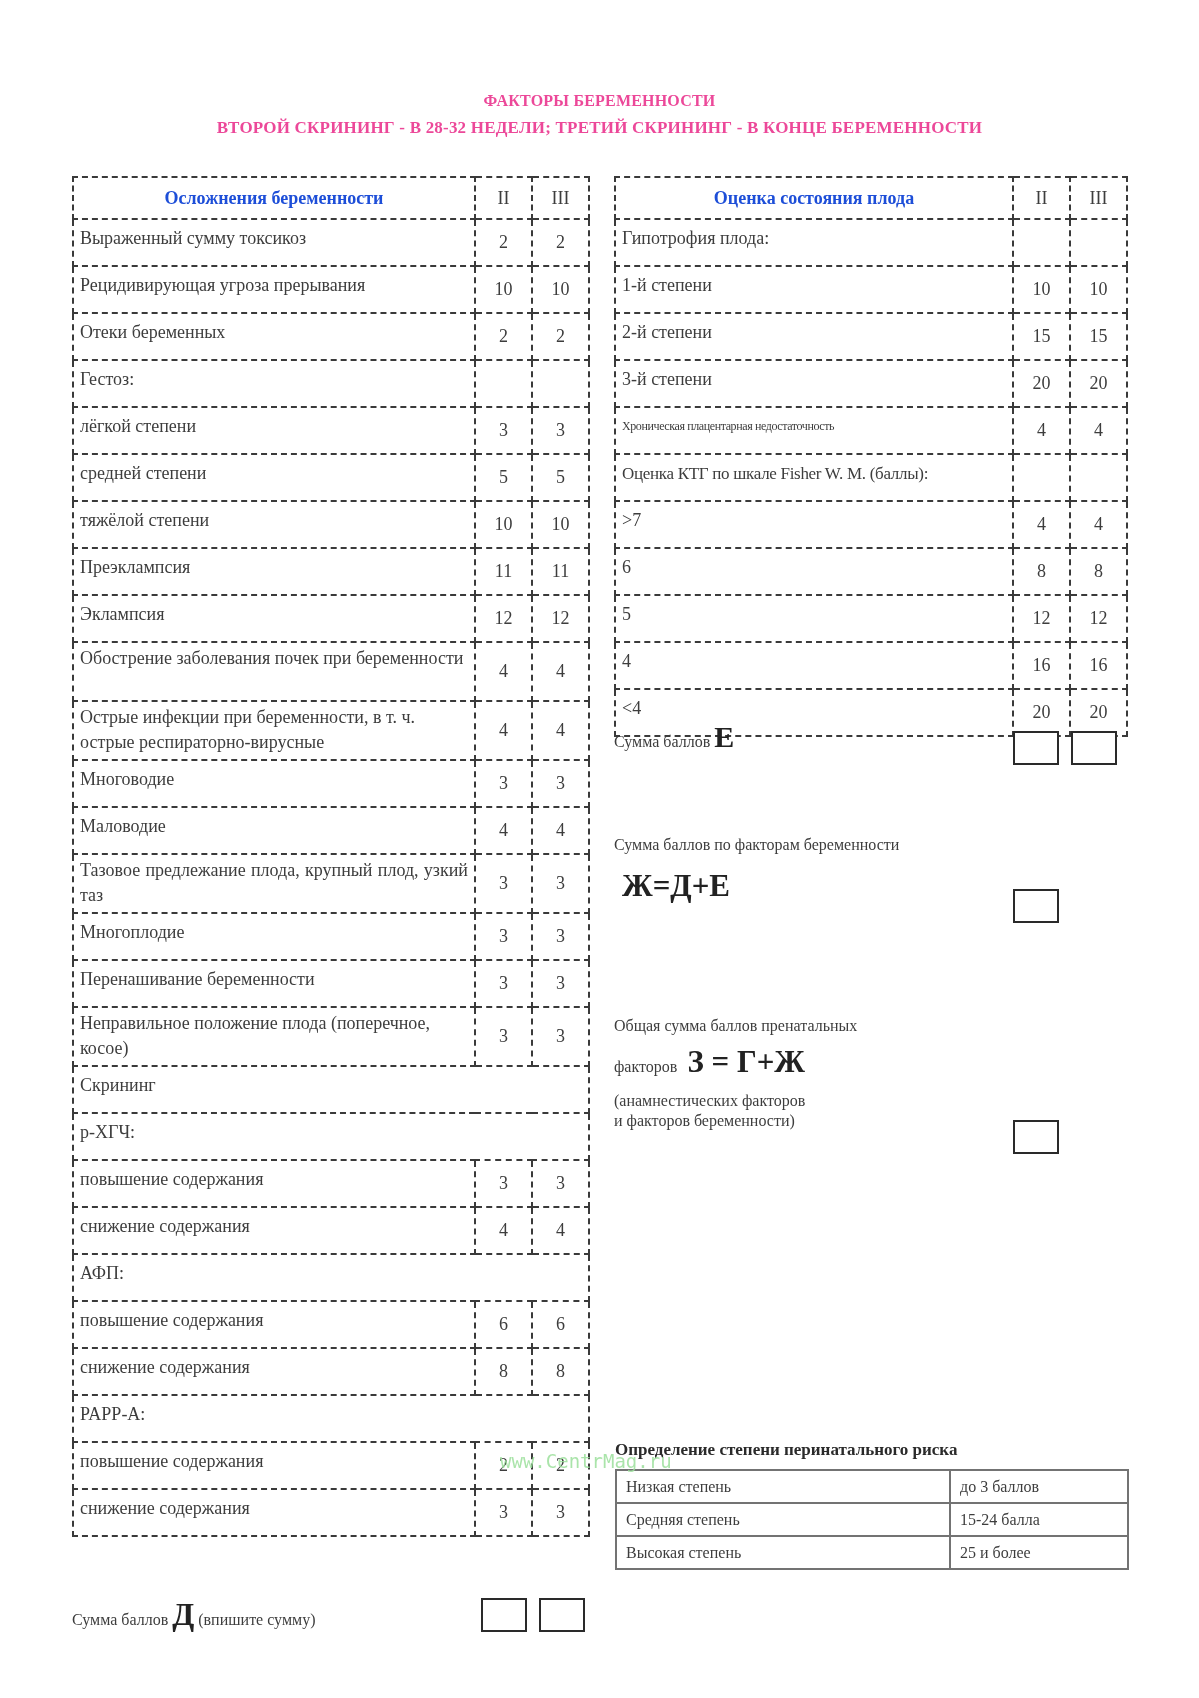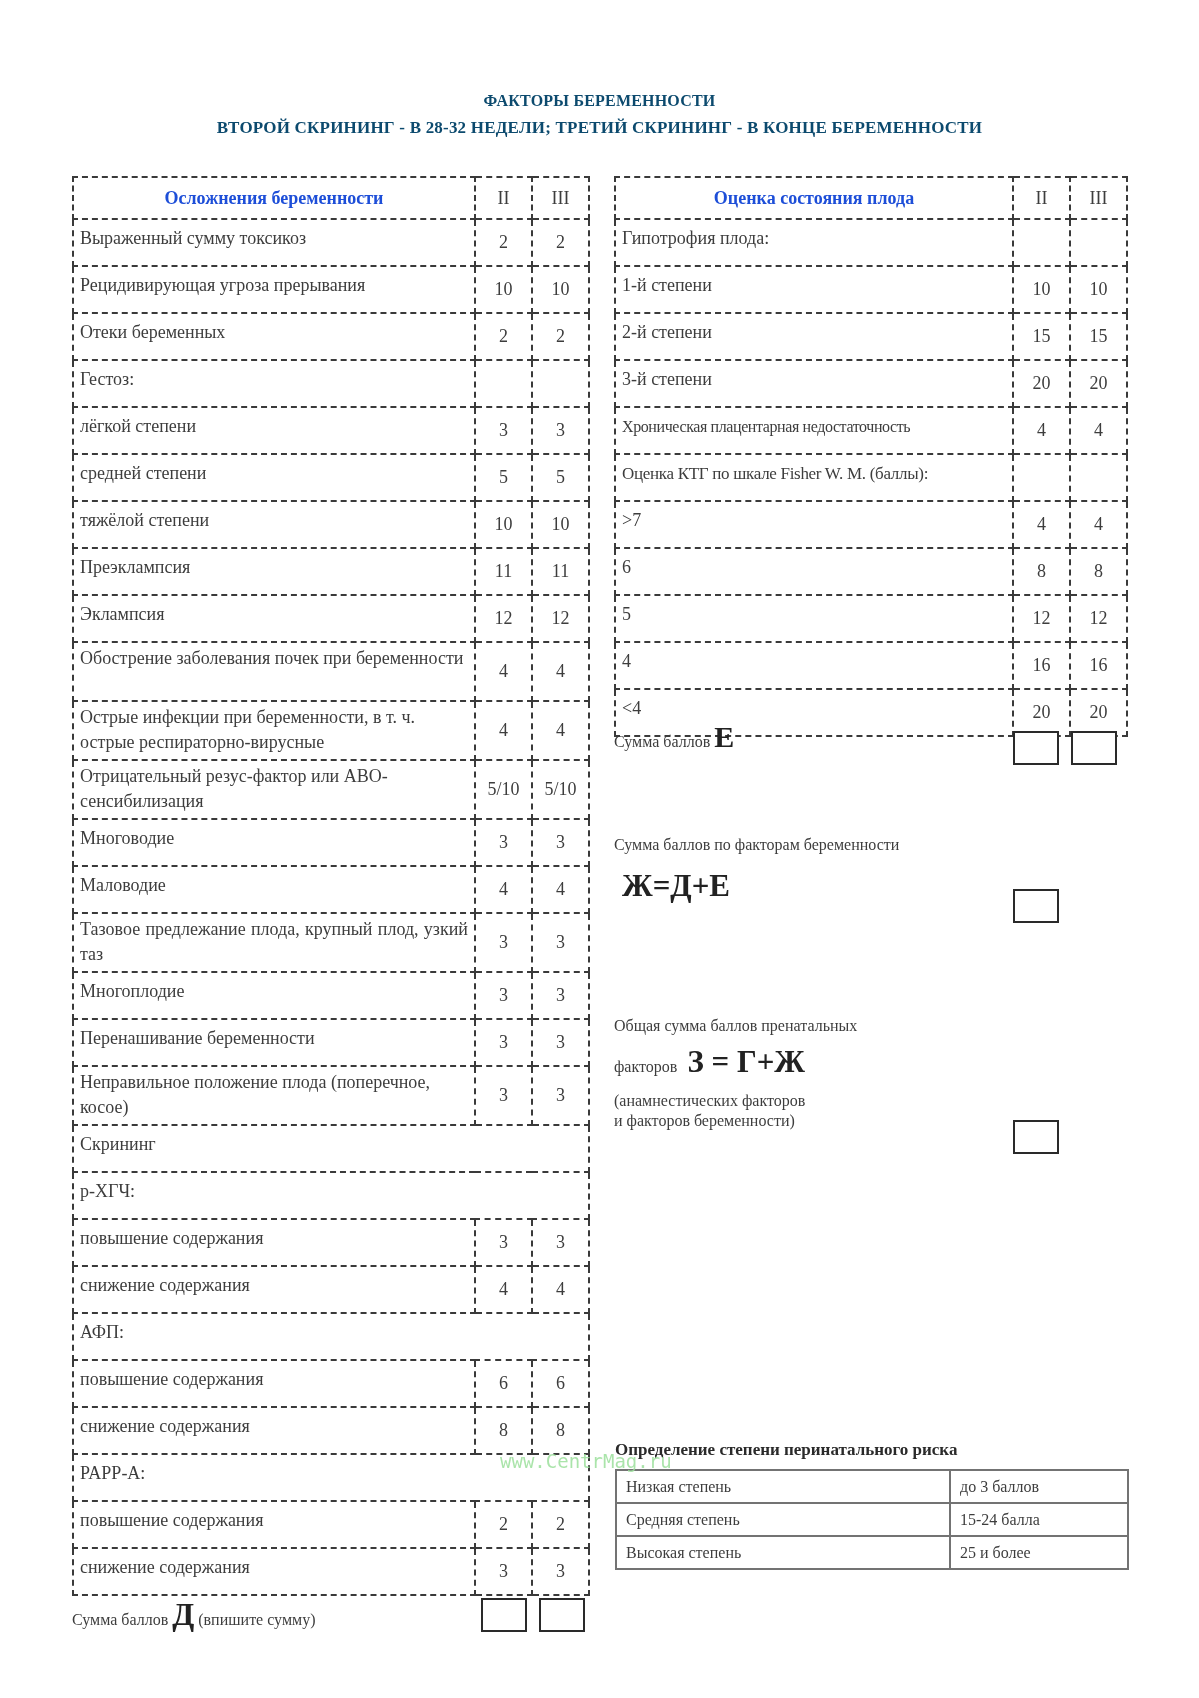--- a/index.html
+++ b/index.html
@@ -1,19 +1,19 @@
 <!DOCTYPE html>
 <html><head>
 <meta charset="utf-8">
 <style>
   html, body { margin: 0; padding: 0; background: #ffffff; }
   body { width: 1199px; height: 1698px; position: relative; overflow: hidden;
          font-family: "Liberation Serif", "DejaVu Serif", serif; color: #3a3a3a; }
   .title { position: absolute; left: 0; width: 1199px; text-align: center;
-           font-family: "Liberation Serif", serif; font-weight: bold; color: #0c4a6e; letter-spacing: 0.2px; }
+           font-family: "Liberation Serif", serif; font-weight: bold; color: #ec4899; letter-spacing: 0.2px; }
   .t1 { top: 92px; font-size: 16px; }
   .t2 { top: 118px; font-size: 17px; }
 
   table.dash { position: absolute; border-collapse: collapse; table-layout: fixed; }
   table.dash td { border: 2px dashed #3a3a3a; padding: 0 6px; font-size: 18px; color: #3d3d3d;
                   vertical-align: top; line-height: 25px; }
   table.dash td.num { text-align: center; vertical-align: middle; padding: 0; }
   table.dash td.head { font-weight: bold; text-align: center; vertical-align: middle; color: #1d4ed8; }
   table.dash td.headnum { text-align: center; vertical-align: middle; font-size: 18px; padding: 0; }
   table.dash tr.s td { height: 39px; }
@@ -103,25 +103,20 @@
   <tr class="d">
         <td class="lbl">Обострение заболевания почек при беременности</td>
         <td class="num">4</td>
         <td class="num">4</td>
       </tr>
   <tr class="d">
         <td class="lbl">Острые инфекции при беременности, в т. ч. острые респираторно-вирусные</td>
         <td class="num">4</td>
         <td class="num">4</td>
       </tr>
-  <tr class="d">
-        <td class="lbl">Отрицательный резус-фактор или АВО-сенсибилизация</td>
-        <td class="num">5/10</td>
-        <td class="num">5/10</td>
-      </tr>
   <tr class="s">
         <td class="lbl">Многоводие</td>
         <td class="num">3</td>
         <td class="num">3</td>
       </tr>
   <tr class="s">
         <td class="lbl">Маловодие</td>
         <td class="num">4</td>
         <td class="num">4</td>
       </tr>
@@ -224,21 +219,21 @@
         <td class="lbl">2-й степени</td>
         <td class="num">15</td>
         <td class="num">15</td>
       </tr>
   <tr class="s">
         <td class="lbl">3-й степени</td>
         <td class="num">20</td>
         <td class="num">20</td>
       </tr>
   <tr class="s">
-        <td class="lbl" style="font-size:16px; letter-spacing:-0.4px;">Хроническая плацентарная недостаточность</td>
+        <td class="lbl" style="font-size:12px; letter-spacing:-0.4px;">Хроническая плацентарная недостаточность</td>
         <td class="num">4</td>
         <td class="num">4</td>
       </tr>
   <tr class="s">
         <td class="lbl" style="font-size:17px; letter-spacing:-0.3px;">Оценка КТГ по шкале Fisher W. M. (баллы):</td>
         <td class="num"></td>
         <td class="num"></td>
       </tr>
   <tr class="s">
         <td class="lbl">&gt;7</td>

